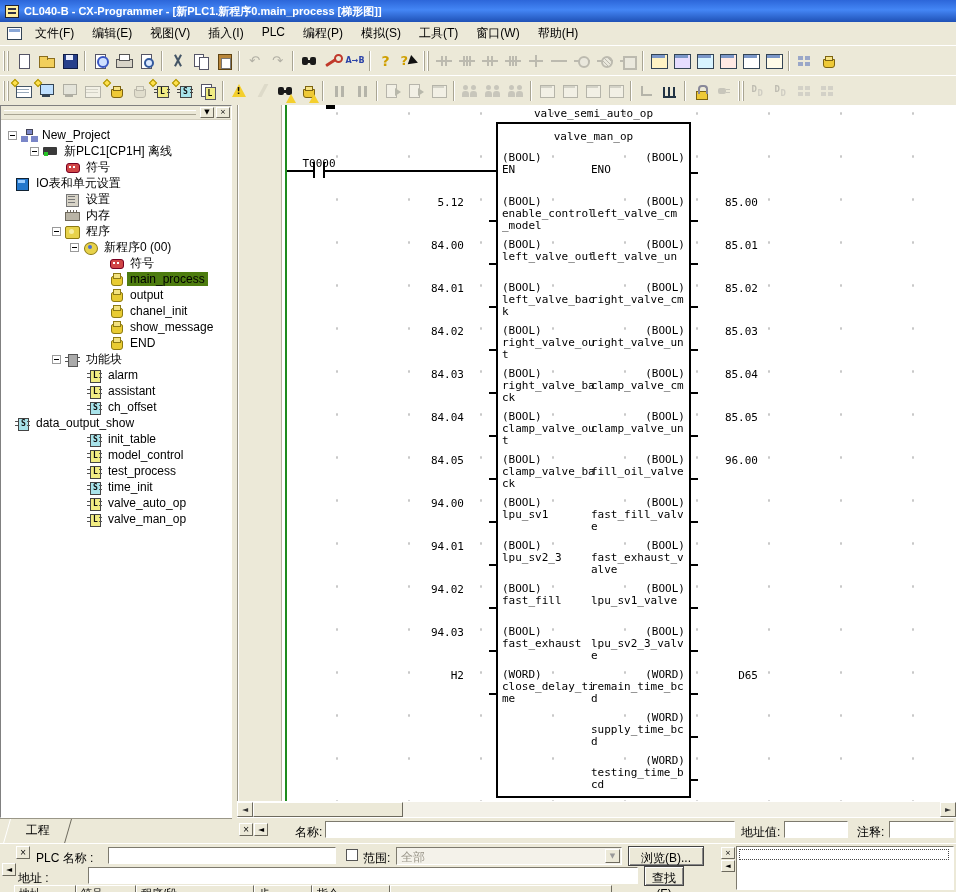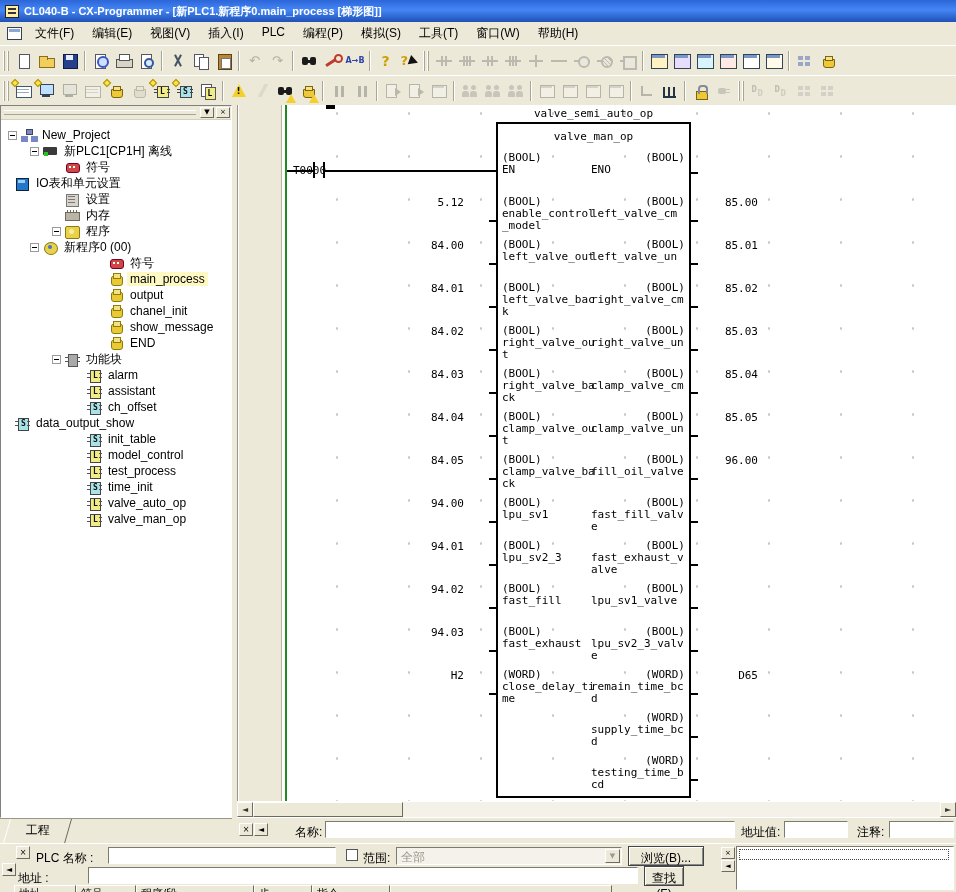--- a/index.html
+++ b/index.html
@@ -98,21 +98,21 @@
 .ov{position:absolute;right:0;bottom:-1px;width:0;height:0;border-left:5px solid transparent;border-right:5px solid transparent;border-bottom:9px solid #f4cf2d}
 .st{position:absolute;left:0;top:0;width:6px;height:6px;background:#ffe14d;border:1px solid #a98f00;transform:rotate(45deg)}
 
 #treepanel{left:0;top:105px;width:232px;height:713px;background:#fff;border:1px solid;border-color:#808080 #fff #fff #808080}
 #treestrip{height:14px;background:#ece9d8;display:flex;align-items:center;padding:0 1px;gap:2px;border-bottom:1px solid #d4d0c0}
 .sgrip{flex:1;height:5px;border-top:1px solid #fff;border-bottom:1px solid #a9a593;margin:0 2px}
 .sbtn{width:14px;height:11px;background:#ece9d8;border:1px solid;border-color:#fff #6d6a5e #6d6a5e #fff;font:7px/9px "DejaVu Sans",sans-serif;text-align:center;flex:none}
 #treebody{position:absolute;left:1px;top:16px;right:1px;bottom:1px;background:#fff;overflow:hidden;padding-top:5px}
 .trow{display:flex;align-items:center;height:16px;white-space:nowrap}
 .trow .lbl{padding:0 3px;font-size:12px}
-.trow.sel .lbl{background:#fef9c3}
+.trow.sel .lbl{background:#4d7c0f}
 .exp{width:9px;height:9px;flex:none;border:1px solid #9a9a9a;background:#fff;margin-right:4px;position:relative}
 .exp::before{content:"";position:absolute;left:1px;top:3px;width:5px;height:1px;background:#000}
 .espc{width:13px;flex:none}
 .tico{width:15px;height:13px;position:relative;margin-right:3px;flex:none}
 .t-project::before{content:"";position:absolute;left:5px;top:0;width:5px;height:4px;background:#7a86c8;border:1px solid #445;box-shadow:-5px 7px 0 #7a86c8,5px 7px 0 #7a86c8}
 .t-plc::before{content:"";position:absolute;left:0;top:2px;width:14px;height:8px;background:#3a3a3a;border-radius:1px}
 .t-plc::after{content:"";position:absolute;left:1px;top:7px;width:4px;height:4px;background:#27c427}
 .t-symbols::before{content:"";position:absolute;left:1px;top:2px;width:12px;height:8px;background:#d04545;border-radius:3px;border:1px solid #702}
 .t-symbols::after{content:"";position:absolute;left:4px;top:5px;width:2px;height:2px;background:#fff;box-shadow:4px 0 0 #fff}
 .t-iotable::before{content:"";position:absolute;left:1px;top:1px;width:11px;height:11px;background:#2277cc;border:1px solid #123}
@@ -135,21 +135,21 @@
 #splitter{left:232px;top:105px;width:5px;height:737px;background:#ece9d8}
 
 #ladpanel{left:237px;top:105px;width:719px;height:737px;background:#ece9d8}
 #canvas{position:absolute;left:0;top:0;width:719px;height:696px;background:#fff;background-image:radial-gradient(circle,#c8c8c8 1px,rgba(255,255,255,0) 1.4px);background-size:72px 43px;background-position:63px 30px;border-left:1px solid #9a9788}
 #ladmargin{position:absolute;left:1px;top:0;width:43px;height:696px;background:#ece9d8;border-right:1px solid #b8b4a4}
 #rail{position:absolute;left:47px;top:0;width:2px;height:696px}
 #marker{position:absolute;left:88px;top:0;width:9px;height:4px;background:#000}
 #wire{position:absolute;left:49px;top:65px;width:209px;height:2px;background:#000}
 #cgap{position:absolute;left:77px;top:60px;width:8px;height:12px;background:#fff}
 .cbar{position:absolute;top:57px;width:2px;height:16px;background:#000}
-#clabel{position:absolute;left:55px;top:59px;width:52px;text-align:left;font:11px "DejaVu Sans Mono",monospace}
+#clabel{position:absolute;left:55px;top:52px;width:52px;text-align:center;font:11px "DejaVu Sans Mono",monospace}
 #fblock{position:absolute;left:258px;top:17px;width:195px;height:676px;border:2px solid #000}
 #inst{position:absolute;left:258px;top:2px;width:195px;text-align:center;font:11px "DejaVu Sans Mono",monospace}
 #btitle{position:absolute;left:0;top:6px;width:100%;text-align:center;font:11px "DejaVu Sans Mono",monospace}
 .lrow-in{position:absolute;left:4px;width:94px;font-family:"DejaVu Sans Mono",monospace;font-size:11px;line-height:12px}
 .lrow-in .n{word-break:break-all}
 .lrow-out{position:absolute;right:4px;width:94px;font-family:"DejaVu Sans Mono",monospace;font-size:11px;line-height:12px}
 .lrow-out .t{text-align:right}
 .lrow-out .n{text-align:left;word-break:break-all}
 .stub{position:absolute;width:7px;height:2px;background:#000}
 .ain{position:absolute;left:140px;width:86px;text-align:right;font:11px "DejaVu Sans Mono",monospace}
@@ -469,21 +469,21 @@
         <div class="trow" style="padding-left: 50px;">
           <span class="espc"></span>
           <span class="tico t-memory"></span>
           <span class="lbl">内存</span>
         </div>
         <div class="trow" style="padding-left: 50px;">
           <span class="exp"></span>
           <span class="tico t-programs"></span>
           <span class="lbl">程序</span>
         </div>
-        <div class="trow" style="padding-left: 28px;">
+        <div class="trow" style="padding-left: 68px;">
           <span class="exp"></span>
           <span class="tico t-program"></span>
           <span class="lbl">新程序0 (00)</span>
         </div>
         <div class="trow" style="padding-left: 94px;">
           <span class="espc"></span>
           <span class="tico t-symbols"></span>
           <span class="lbl">符号</span>
         </div>
         <div class="trow sel" style="padding-left: 94px;">

